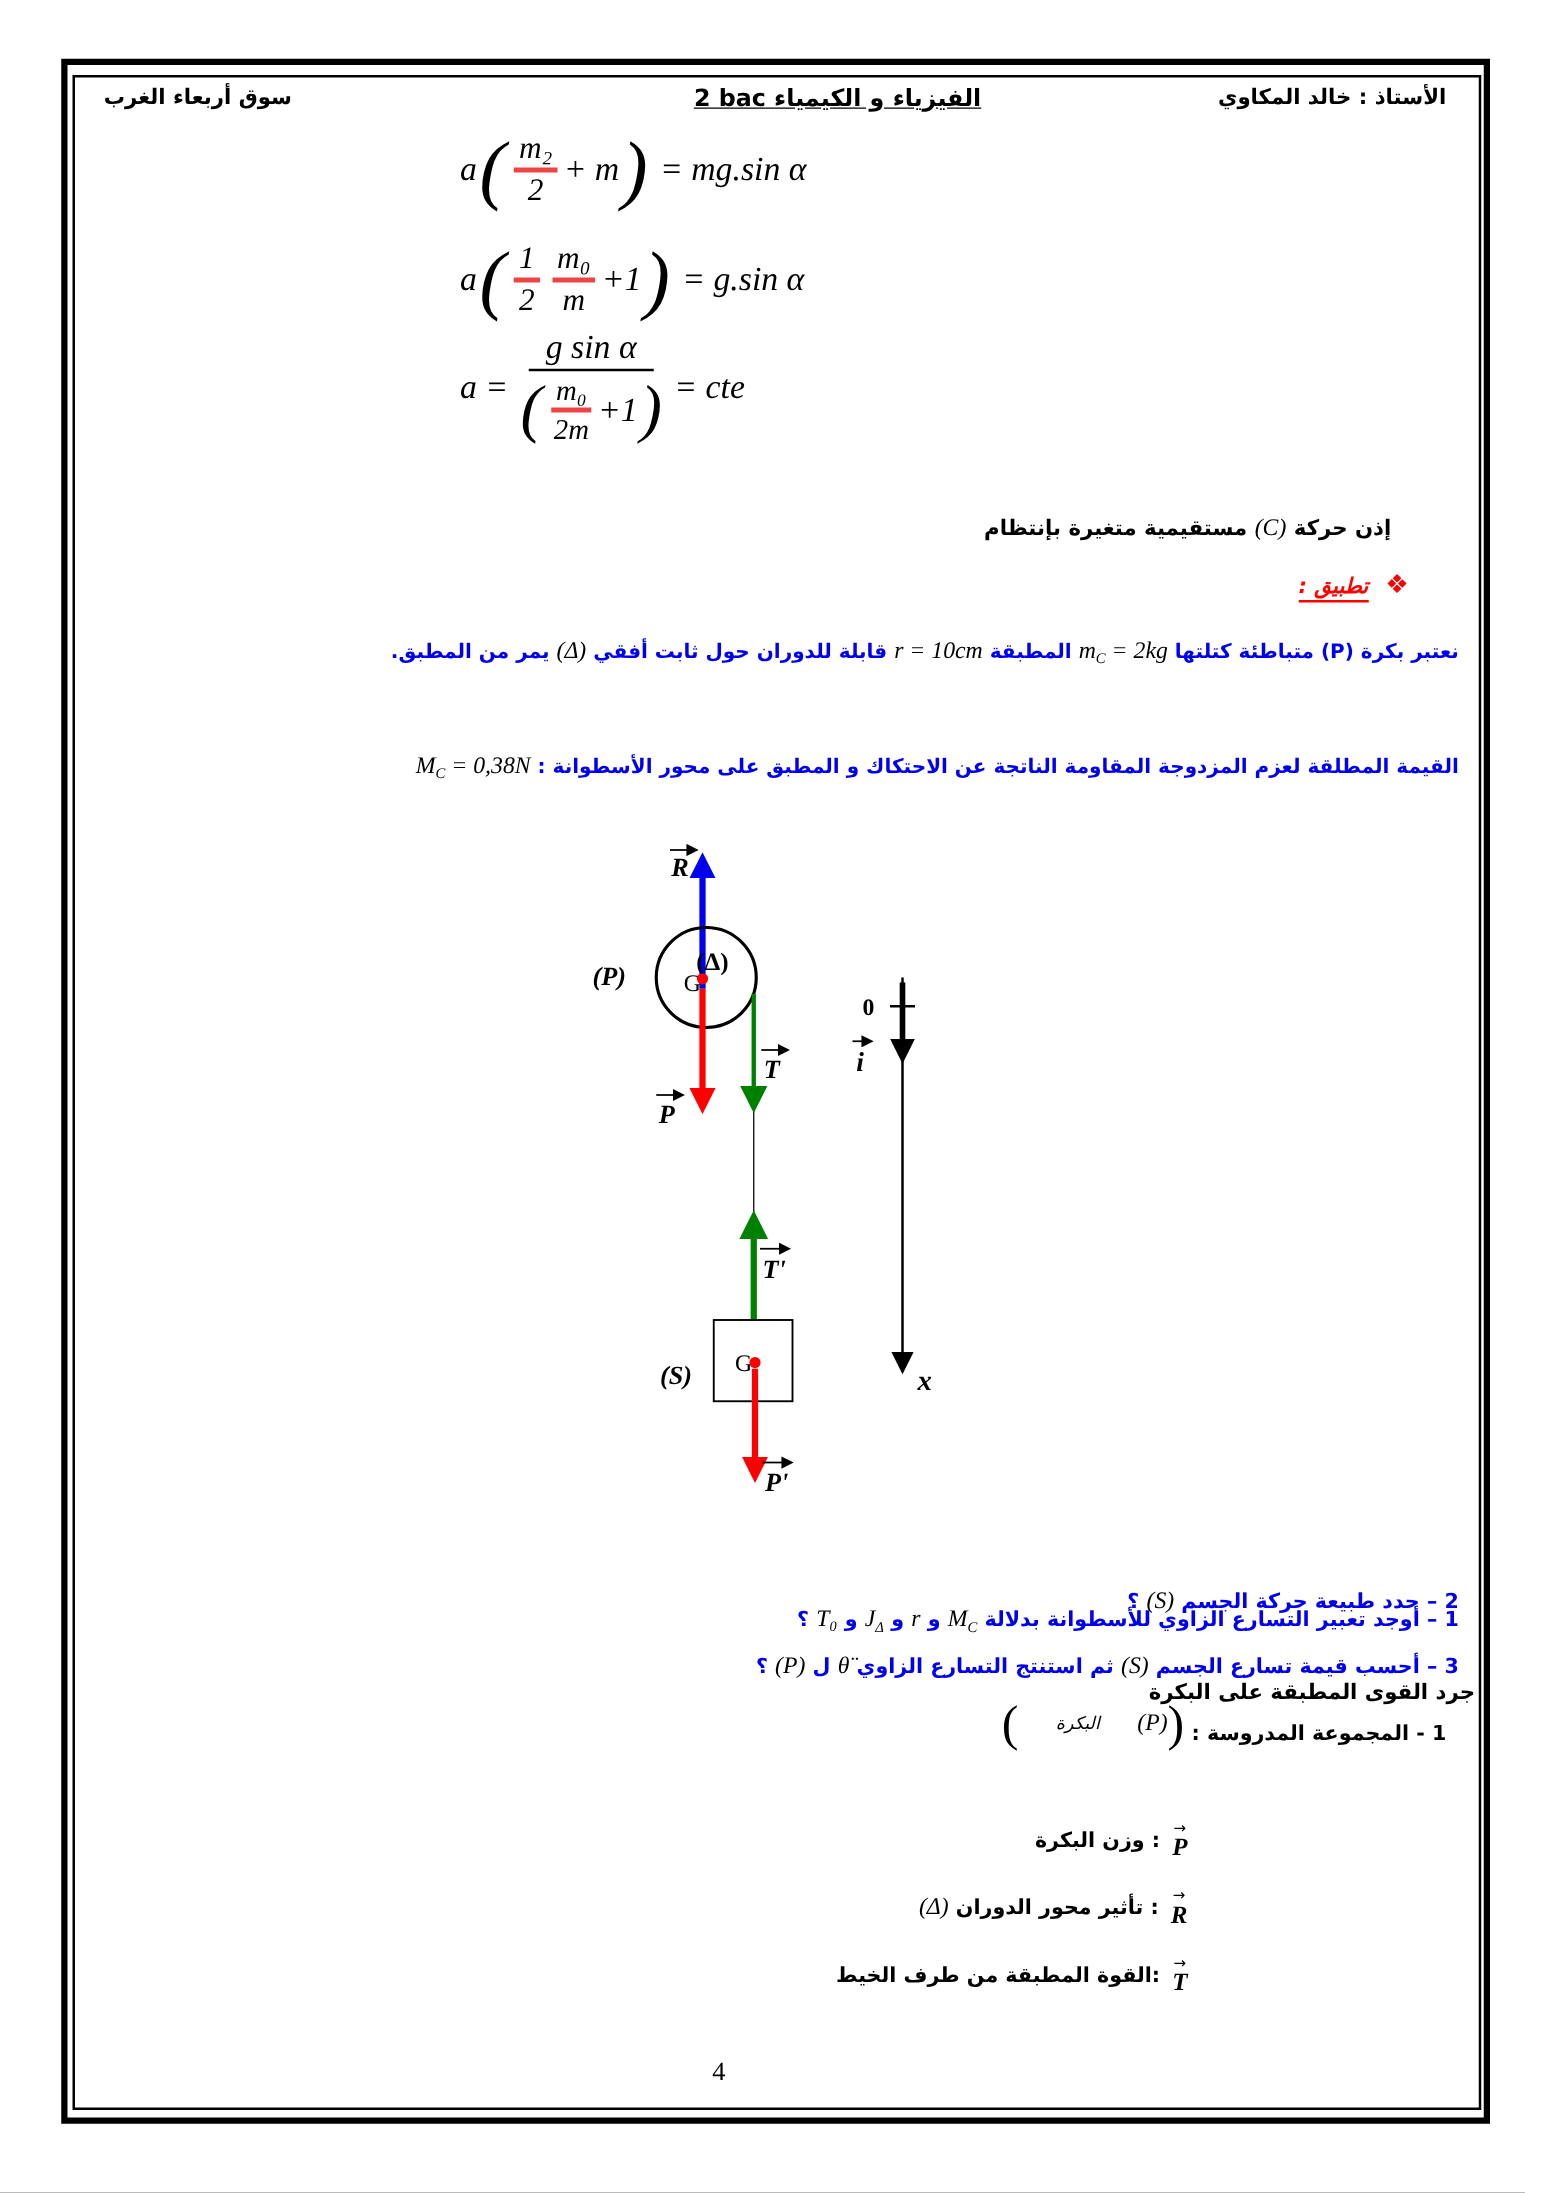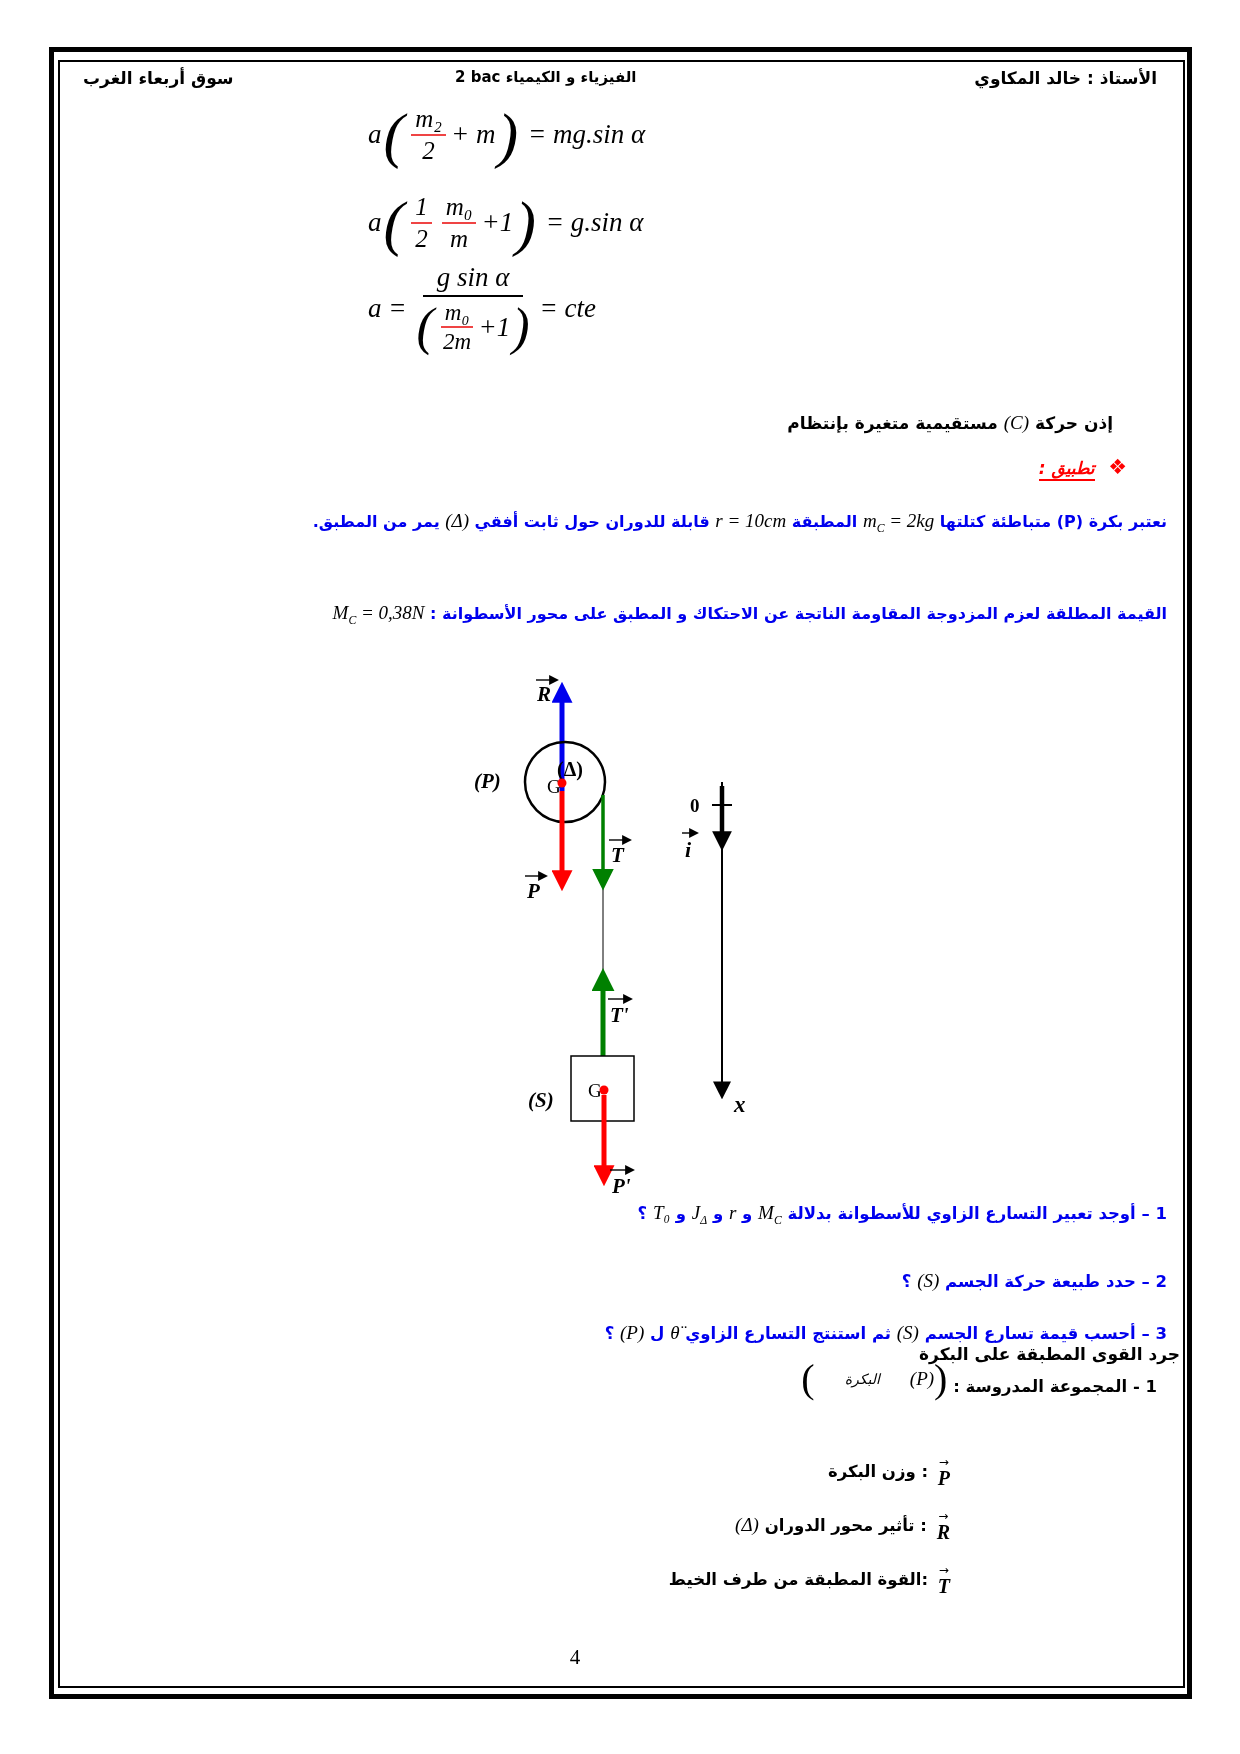--- a/index.html
+++ b/index.html
@@ -12,21 +12,21 @@
   .blue{color:#0000EE;}
   .red{color:#FF0000;}
 
   .math{font-family:"Liberation Serif","DejaVu Serif",serif;font-style:italic;font-weight:normal;direction:ltr;unicode-bidi:isolate;color:#000;font-size:19px;}
   .math sub{font-size:0.62em;line-height:0;}
 
   
   .eq{position:absolute;left:368px;display:flex;align-items:center;white-space:nowrap;
       font-family:"Liberation Serif","DejaVu Serif",serif;font-style:italic;font-size:27px;color:#000;}
   .frac{display:inline-flex;flex-direction:column;align-items:center;margin:0 5px;font-size:25px;line-height:1.18;}
-  .frac .num{border-bottom:2px solid #ef4444;padding:0 4px;text-align:center;}
+  .frac .num{border-bottom:4px solid #ef4444;padding:0 4px;text-align:center;}
   .bigp{font-size:62px;line-height:0;font-weight:400;font-family:"Liberation Serif",serif;margin:0 2px;}
   .bigfrac{display:inline-flex;flex-direction:column;align-items:center;margin:0 8px;}
   .bigfrac .bnum{border-bottom:2px solid #000;padding:0 14px 2px 14px;}
   .bigfrac .bden{display:flex;align-items:center;padding-top:2px;}
 
   
   .app-title{font-size:17px;font-style:italic;border-bottom:2.5px solid #FF0000;padding-bottom:1px;}
   .app-bullet{font-size:21px;margin-left:8px;}
 
   
@@ -43,21 +43,21 @@
   svg text{font-family:"Liberation Serif","DejaVu Serif",serif;}
 </style>
 </head>
 <body>
 
 <div class="page">
   <div class="frame-outer"></div>
   <div class="frame-inner"></div>
 
   <div class="abs ar" style="top:68px;right:83px;font-size:17px;">الأستاذ : خالد المكاوي</div>
-  <div class="abs ar" style="top:68px;left:455px;width:330px;text-align:left;font-size:15px;">
+  <div class="abs ar" style="top:68px;left:455px;width:330px;text-align:right;font-size:19px;text-decoration:underline;">
     <span>الفيزياء و الكيمياء</span>
     <span style="direction:ltr;unicode-bidi:isolate;">2 bac</span>
   </div>
   <div class="abs ar" style="top:68px;left:83px;font-size:17px;">سوق أربعاء الغرب</div>
 
   <div class="eq" style="top:104px;">
     <span>a</span>
       <span class="bigp">(</span>
       <span class="frac">
         <span class="num">m₂</span>
@@ -181,21 +181,21 @@
       <line x1="322" y1="187" x2="322" y2="499" stroke="#000" stroke-width="2" marker-end="url(#maxis)"></line>
       <line x1="312" y1="210" x2="332" y2="210" stroke="#000" stroke-width="2"></line>
       <text x="290" y="217" font-size="19" font-weight="bold" font-family="DejaVu Sans, sans-serif">0</text>
       <line x1="322" y1="191" x2="322" y2="250" stroke="#000" stroke-width="4.5" marker-end="url(#mibig)"></line>
       <line x1="282" y1="238" x2="296" y2="238" stroke="#000" stroke-width="1.4" marker-end="url(#mtiny)"></line>
       <text x="285" y="262" font-size="22" font-weight="bold" font-style="italic">i</text>
       <text x="334" y="517" font-size="23" font-weight="bold" font-style="italic">x</text>
     </svg>
   </div>
 
-  <div class="abs ar blue" style="top:1202px;right:73px;font-size:16.5px;">
+  <div class="abs ar blue" style="top:1285px;right:73px;font-size:16.5px;">
     <span>1 – أوجد تعبير التسارع الزاوي للأسطوانة بدلالة </span><span class="math"><span>M</span><sub>C</sub></span><span> و </span><span class="math">r</span><span> و </span><span class="math"><span>J</span><sub>Δ</sub></span><span> و </span><span class="math">T₀</span><span> ؟</span>
   </div>
 
   <div class="abs ar blue" style="top:1270px;right:73px;font-size:16.5px;">
     <span>2 – حدد طبيعة حركة الجسم </span><span class="math">(S)</span><span> ؟</span>
   </div>
 
   <div class="abs ar blue" style="top:1322px;right:73px;font-size:16.5px;">
     <span>3 – أحسب قيمة تسارع الجسم </span><span class="math">(S)</span><span> ثم استنتج التسارع الزاوي </span><span class="math">θ̈</span><span> ل </span><span class="math">(P)</span><span> ؟</span>
   </div>

